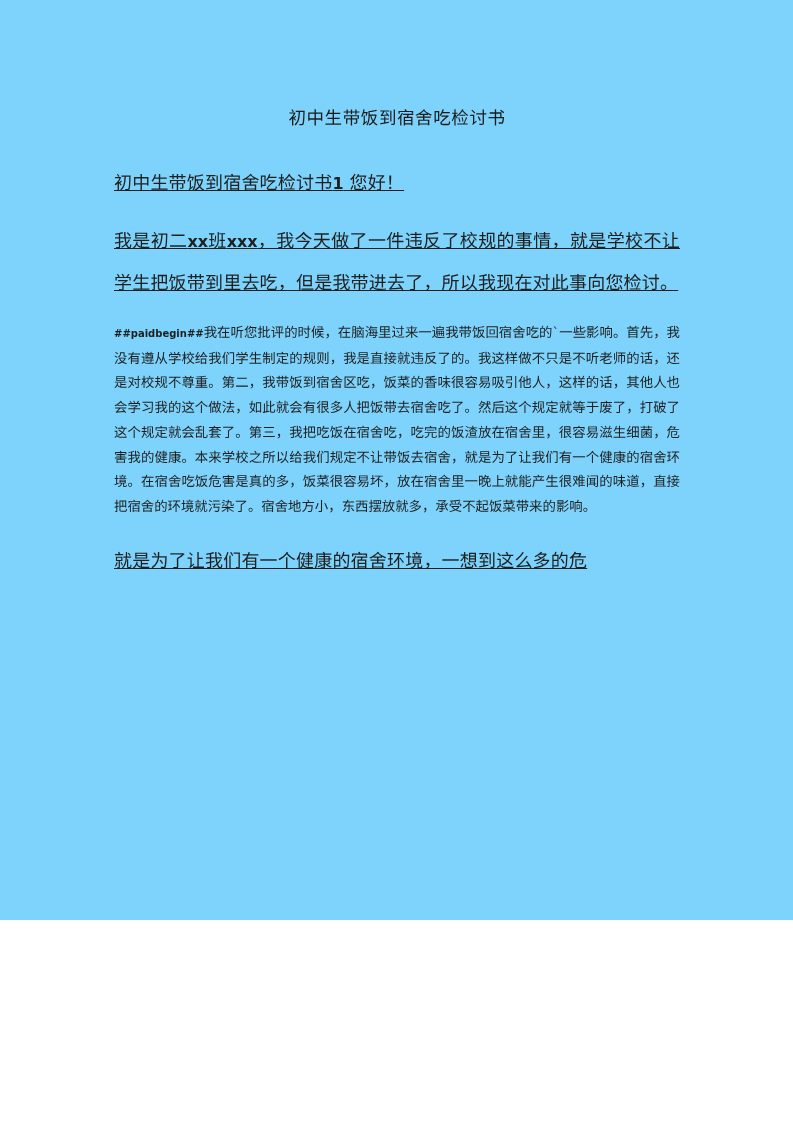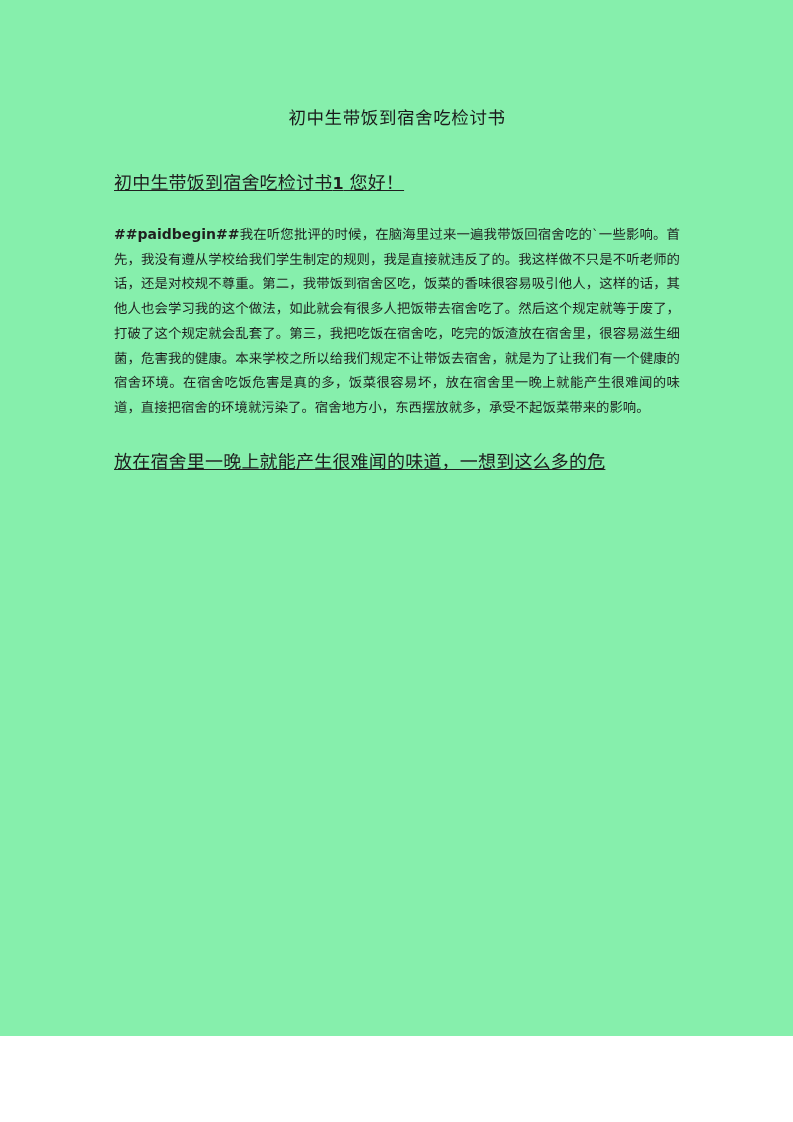--- a/index.html
+++ b/index.html
@@ -5,23 +5,23 @@
 <style>
   html, body {
     margin: 0;
     padding: 0;
     background: #ffffff;
   }
 
   .page {
     position: relative;
     width: 793px;
-    height: 1036px;
+    height: 920px;
     margin: 0 auto;
-    background: #86efac;
+    background: #7dd3fc;
     overflow: hidden;
     box-sizing: border-box;
     font-family: "DejaVu Serif", "Liberation Serif", serif;
     color: #1a1a1a;
     -webkit-font-smoothing: antialiased;
   }
 
   .content {
     position: absolute;
     left: 114px;
@@ -78,21 +78,21 @@
     text-align: justify;
     text-justify: inter-ideograph;
     letter-spacing: 0;
     color: #1f1f1f;
   }
 
   .para-small b,
   .para-small strong {
     font-family: "DejaVu Sans", "Liberation Sans", sans-serif;
     font-weight: bold;
-    font-size: 14px;
+    font-size: 10px;
   }
 
   .para-tail {
     margin-top: 20px;
   }
 
   
   .para-clipped {
     white-space: nowrap;
     overflow: hidden;
@@ -104,22 +104,25 @@
 
 <div class="page">
   <div class="content">
 
     <h1 class="doc-title">初中生带饭到宿舍吃检讨书</h1>
 
     <p class="para para-lead">
       <span>初中生带饭到宿舍吃检讨书</span><b>1</b><span> 您好！</span>
     </p>
 
+    <p class="para para-gap">
+      <span>我是初二</span><b>xx</b><span>班</span><b>xxx</b><span>，我今天做了一件违反了校规的事情，就是学校不让学生把饭带到里去吃，但是我带进去了，所以我现在对此事向您检讨。</span>
+    </p>
 
 
     <p class="para-small">
       <b>##paidbegin##</b><span>我在听您批评的时候，在脑海里过来一遍我带饭回宿舍吃的`一些影响。首先，我没有遵从学校给我们学生制定的规则，我是直接就违反了的。我这样做不只是不听老师的话，还是对校规不尊重。第二，我带饭到宿舍区吃，饭菜的香味很容易吸引他人，这样的话，其他人也会学习我的这个做法，如此就会有很多人把饭带去宿舍吃了。然后这个规定就等于废了，打破了这个规定就会乱套了。第三，我把吃饭在宿舍吃，吃完的饭渣放在宿舍里，很容易滋生细菌，危害我的健康。本来学校之所以给我们规定不让带饭去宿舍，就是为了让我们有一个健康的宿舍环境。在宿舍吃饭危害是真的多，饭菜很容易坏，放在宿舍里一晚上就能产生很难闻的味道，直接把宿舍的环境就污染了。宿舍地方小，东西摆放就多，承受不起饭菜带来的影响。</span>
     </p>
 
-    <p class="para para-tail para-clipped">放在宿舍里一晚上就能产生很难闻的味道，一想到这么多的危</p>
+    <p class="para para-tail para-clipped">就是为了让我们有一个健康的宿舍环境，一想到这么多的危</p>
 
   </div>
 </div>
 
 </body></html>

